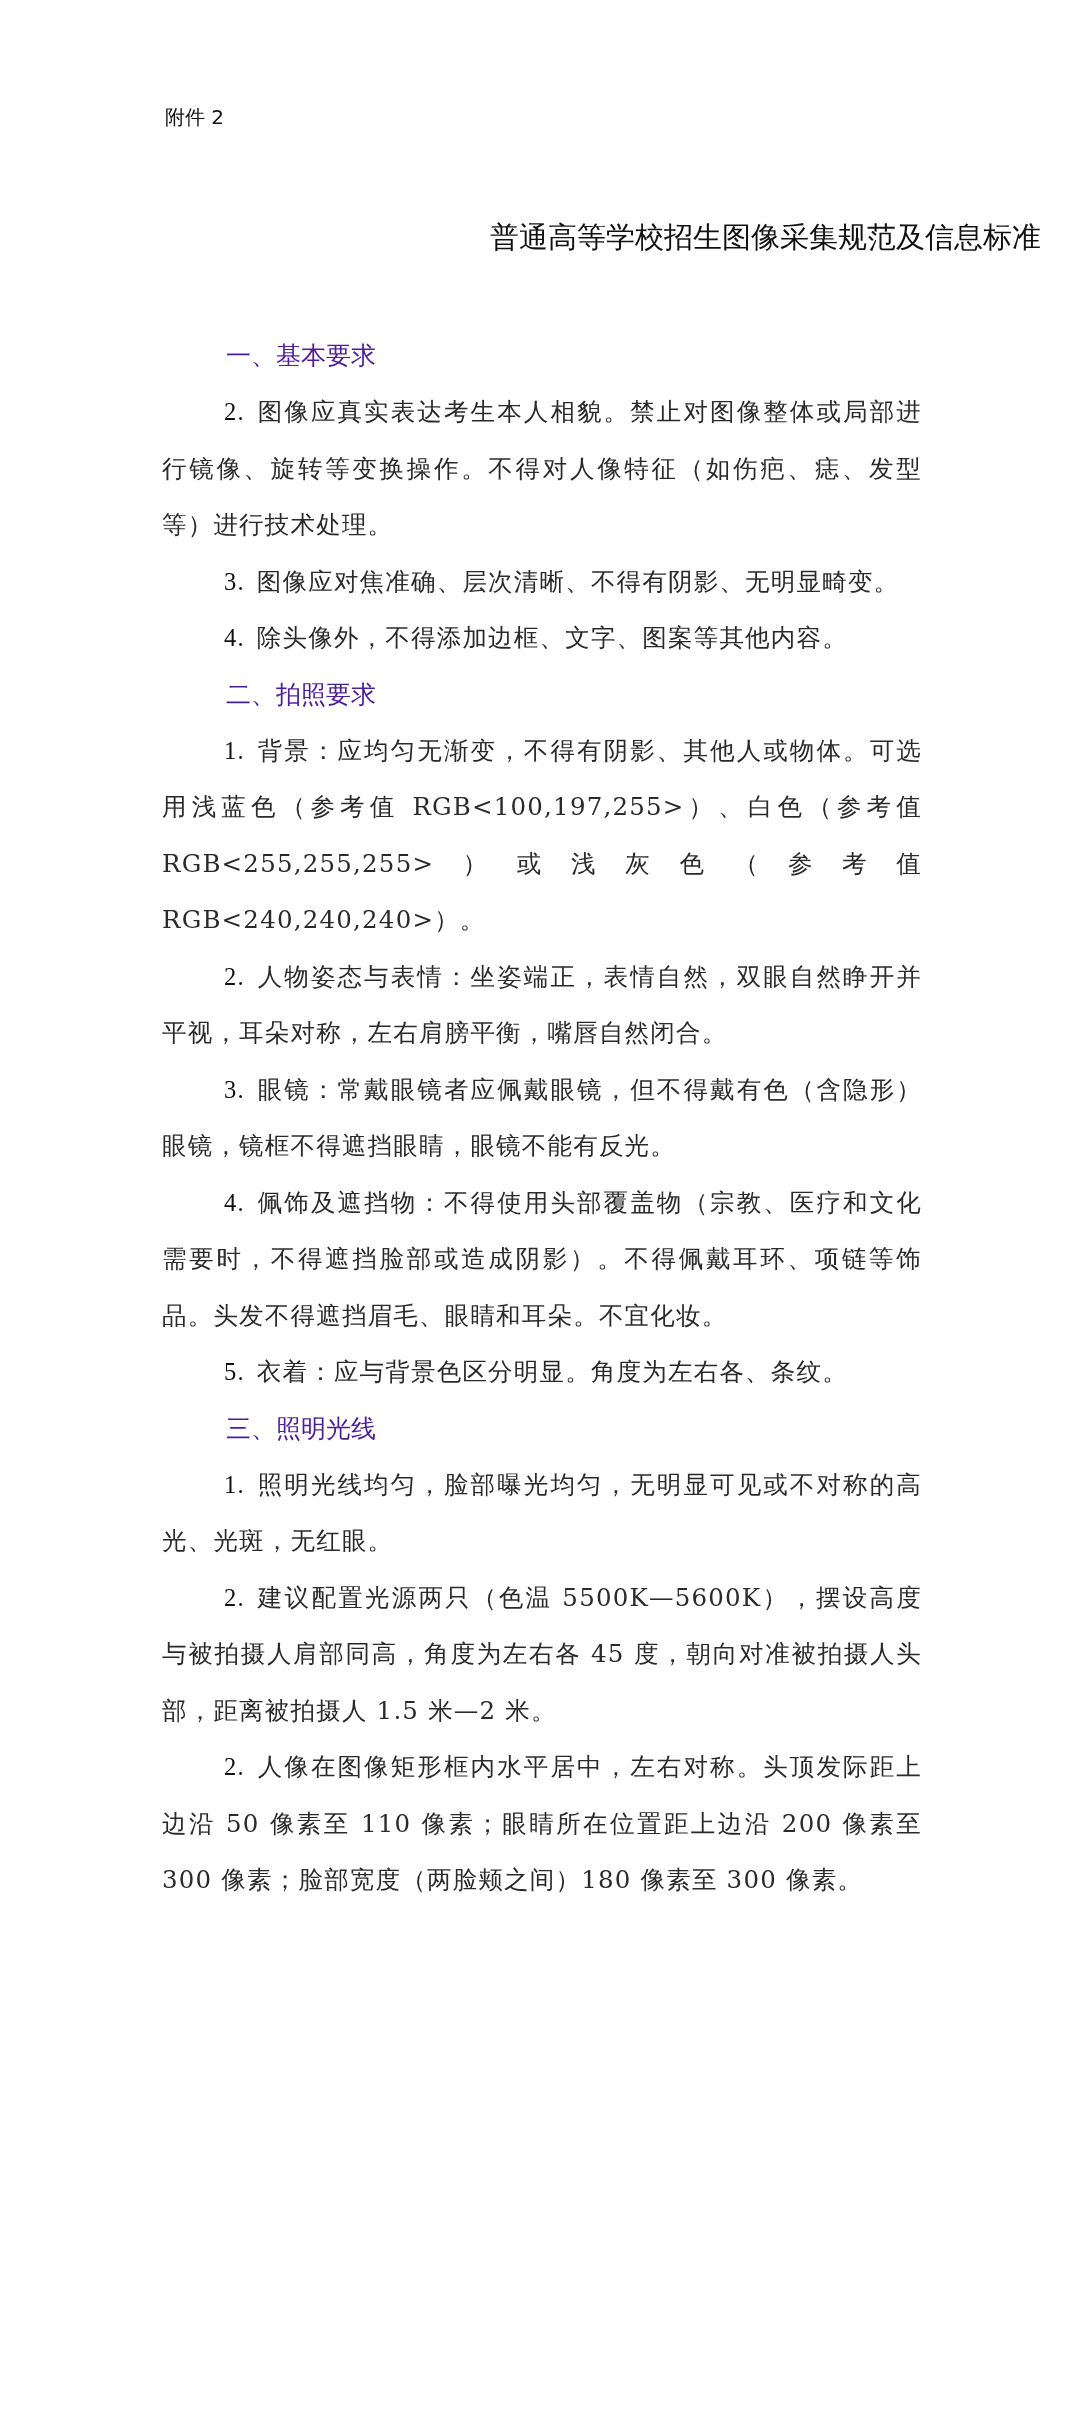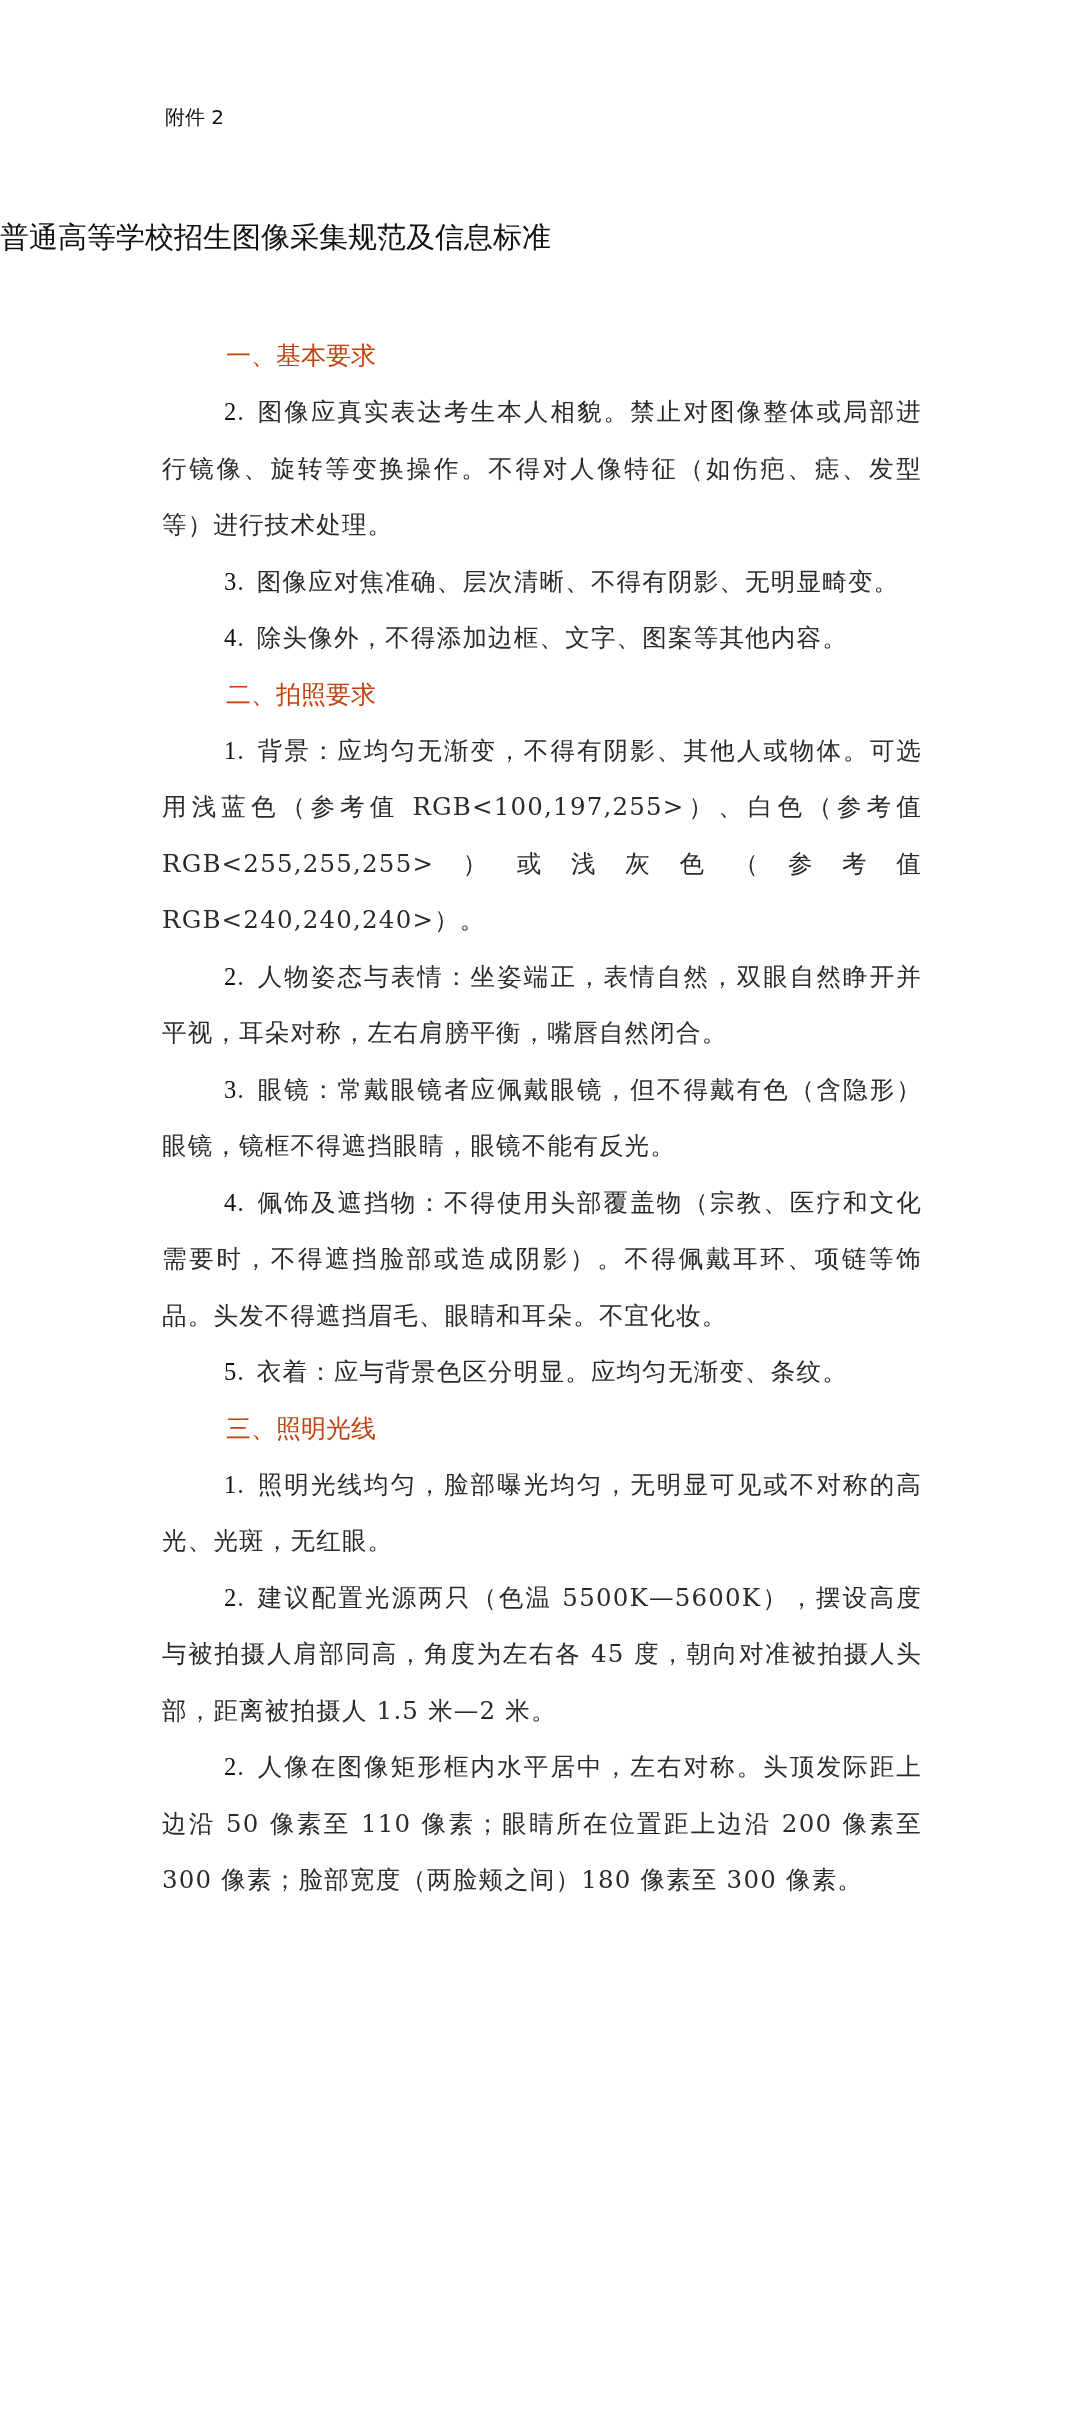--- a/index.html
+++ b/index.html
@@ -1,24 +1,24 @@
 <!DOCTYPE html>
 <html><head>
 <meta charset="utf-8">
 <style>
   html, body { margin: 0; padding: 0; background: #ffffff; }
   body { width: 1080px; height: 2431px; position: relative; overflow: hidden;
          font-family: "DejaVu Serif", "Liberation Serif", serif; color: #1a1a1a; }
   .page { position: absolute; left: 0; top: 0; width: 1080px; height: 2431px; }
   .annex { position: absolute; left: 165px; top: 104px; font-family: "DejaVu Sans", "Liberation Sans", sans-serif;
            font-size: 20px; color: #111; }
-  .title { position: absolute; left: 0; width: 1041px; top: 218px; text-align: left;
+  .title { position: absolute; left: 0; width: 1041px; top: 218px; text-align: right;
            font-family: Liberation Serif, serif; font-size: 29px; color: #111; letter-spacing: 0px; }
   .body { position: absolute; left: 162px; top: 328px; width: 760px; }
-  .heading { font-family: "DejaVu Sans", "Liberation Sans", sans-serif; font-size: 25px; color: #c2410c;
+  .heading { font-family: "DejaVu Sans", "Liberation Sans", sans-serif; font-size: 25px; color: #4c1d95;
              padding-left: 64px; height: 56px; line-height: 56px; }
   .para { font-size: 24.5px; line-height: 56.5px; color: #2a2a2a; text-indent: 62px;
           text-align: justify; text-align-last: left; letter-spacing: 1.2px; margin: 0; }
   .para .num { font-family: "Liberation Serif", serif; color: #111; margin-right: 12px; }
 </style>
 </head>
 <body>
 
 <div class="page">
   <div class="annex">附件 2</div>
@@ -29,21 +29,21 @@
     <div class="heading">一、基本要求</div>
     <p class="para"><span class="num">2.</span><span>图像应真实表达考生本人相貌。禁止对图像整体或局部进行镜像、旋转等变换操作。不得对人像特征（如伤疤、痣、发型等）进行技术处理。</span></p>
     <p class="para"><span class="num">3.</span><span>图像应对焦准确、层次清晰、不得有阴影、无明显畸变。</span></p>
     <p class="para"><span class="num">4.</span><span>除头像外，不得添加边框、文字、图案等其他内容。</span></p>
 
     <div class="heading">二、拍照要求</div>
     <p class="para"><span class="num">1.</span><span>背景：应均匀无渐变，不得有阴影、其他人或物体。可选用浅蓝色（参考值 RGB&lt;100,197,255&gt;）、白色（参考值 RGB&lt;255,255,255&gt;）或浅灰色（参考值 RGB&lt;240,240,240&gt;）。</span></p>
     <p class="para"><span class="num">2.</span><span>人物姿态与表情：坐姿端正，表情自然，双眼自然睁开并平视，耳朵对称，左右肩膀平衡，嘴唇自然闭合。</span></p>
     <p class="para"><span class="num">3.</span><span>眼镜：常戴眼镜者应佩戴眼镜，但不得戴有色（含隐形）眼镜，镜框不得遮挡眼睛，眼镜不能有反光。</span></p>
     <p class="para"><span class="num">4.</span><span>佩饰及遮挡物：不得使用头部覆盖物（宗教、医疗和文化需要时，不得遮挡脸部或造成阴影）。不得佩戴耳环、项链等饰品。头发不得遮挡眉毛、眼睛和耳朵。不宜化妆。</span></p>
-    <p class="para"><span class="num">5.</span><span>衣着：应与背景色区分明显。应均匀无渐变、条纹。</span></p>
+    <p class="para"><span class="num">5.</span><span>衣着：应与背景色区分明显。角度为左右各、条纹。</span></p>
 
     <div class="heading">三、照明光线</div>
     <p class="para"><span class="num">1.</span><span>照明光线均匀，脸部曝光均匀，无明显可见或不对称的高光、光斑，无红眼。</span></p>
     <p class="para"><span class="num">2.</span><span>建议配置光源两只（色温 5500K—5600K），摆设高度与被拍摄人肩部同高，角度为左右各 45 度，朝向对准被拍摄人头部，距离被拍摄人 1.5 米—2 米。</span></p>
 
     <p class="para"><span class="num">2.</span><span>人像在图像矩形框内水平居中，左右对称。头顶发际距上边沿 50 像素至 110 像素；眼睛所在位置距上边沿 200 像素至 300 像素；脸部宽度（两脸颊之间）180 像素至 300 像素。</span></p>
   </div>
 </div>
 
 </body></html>

